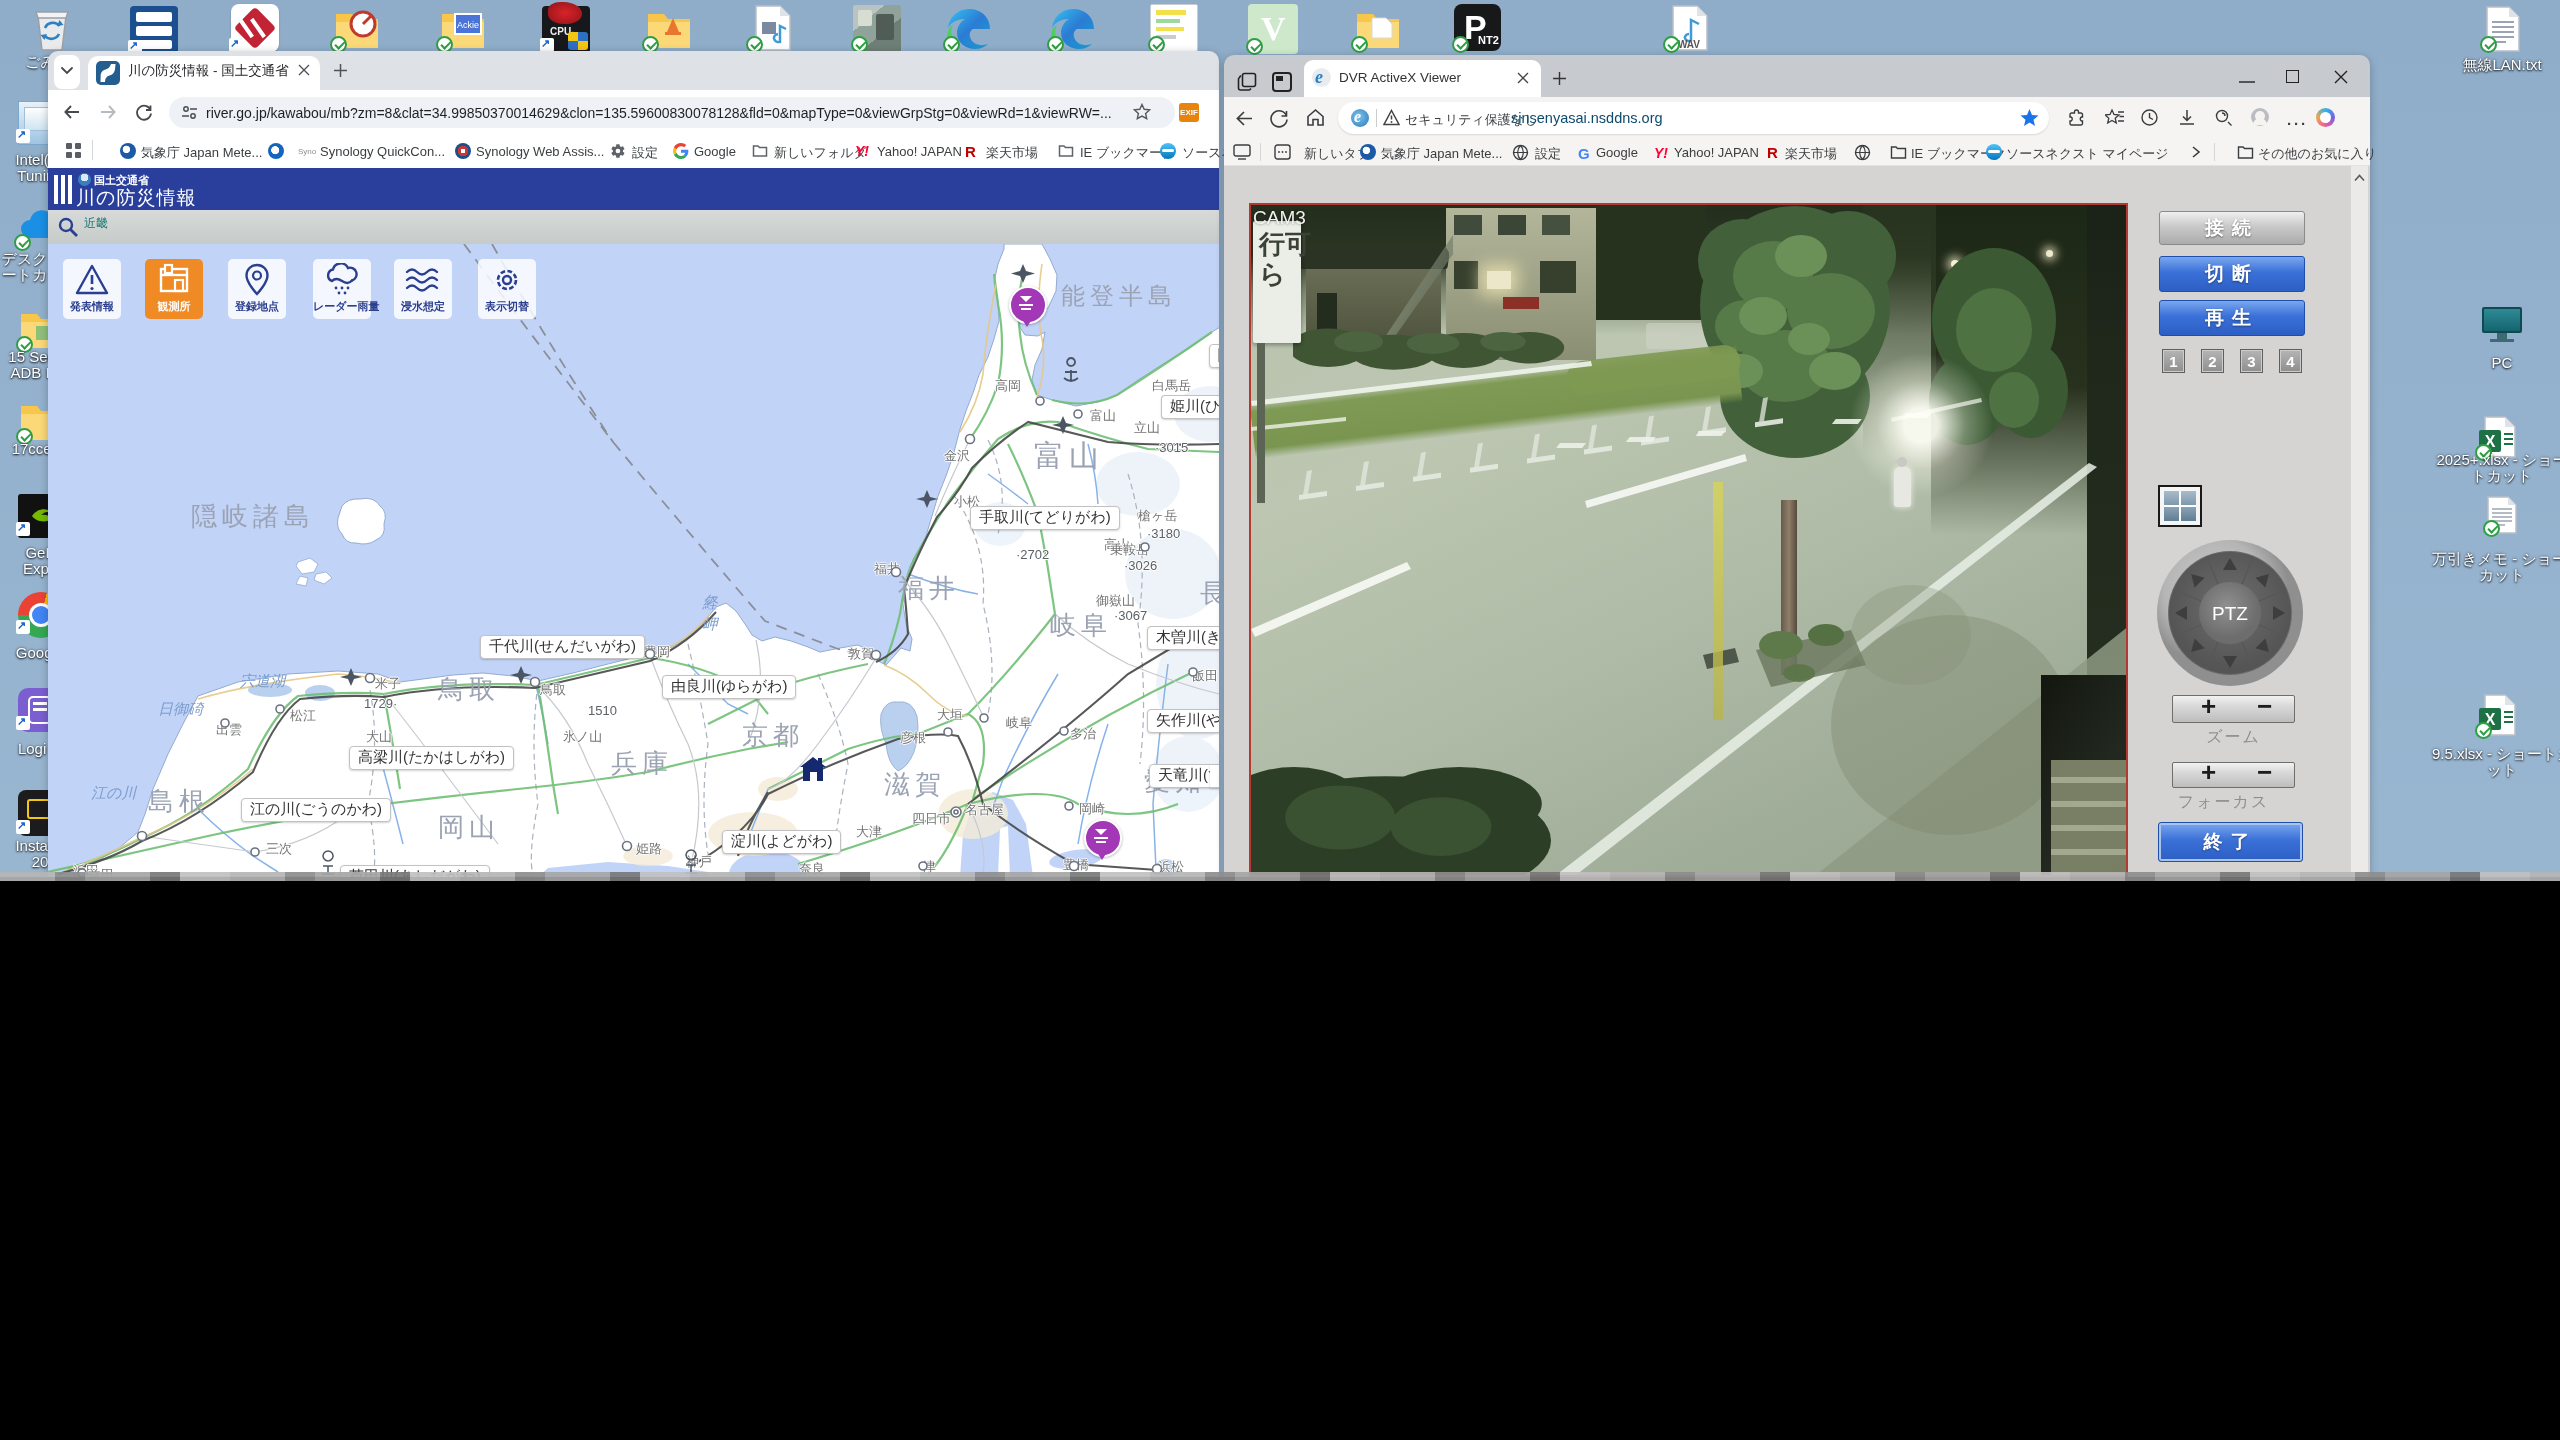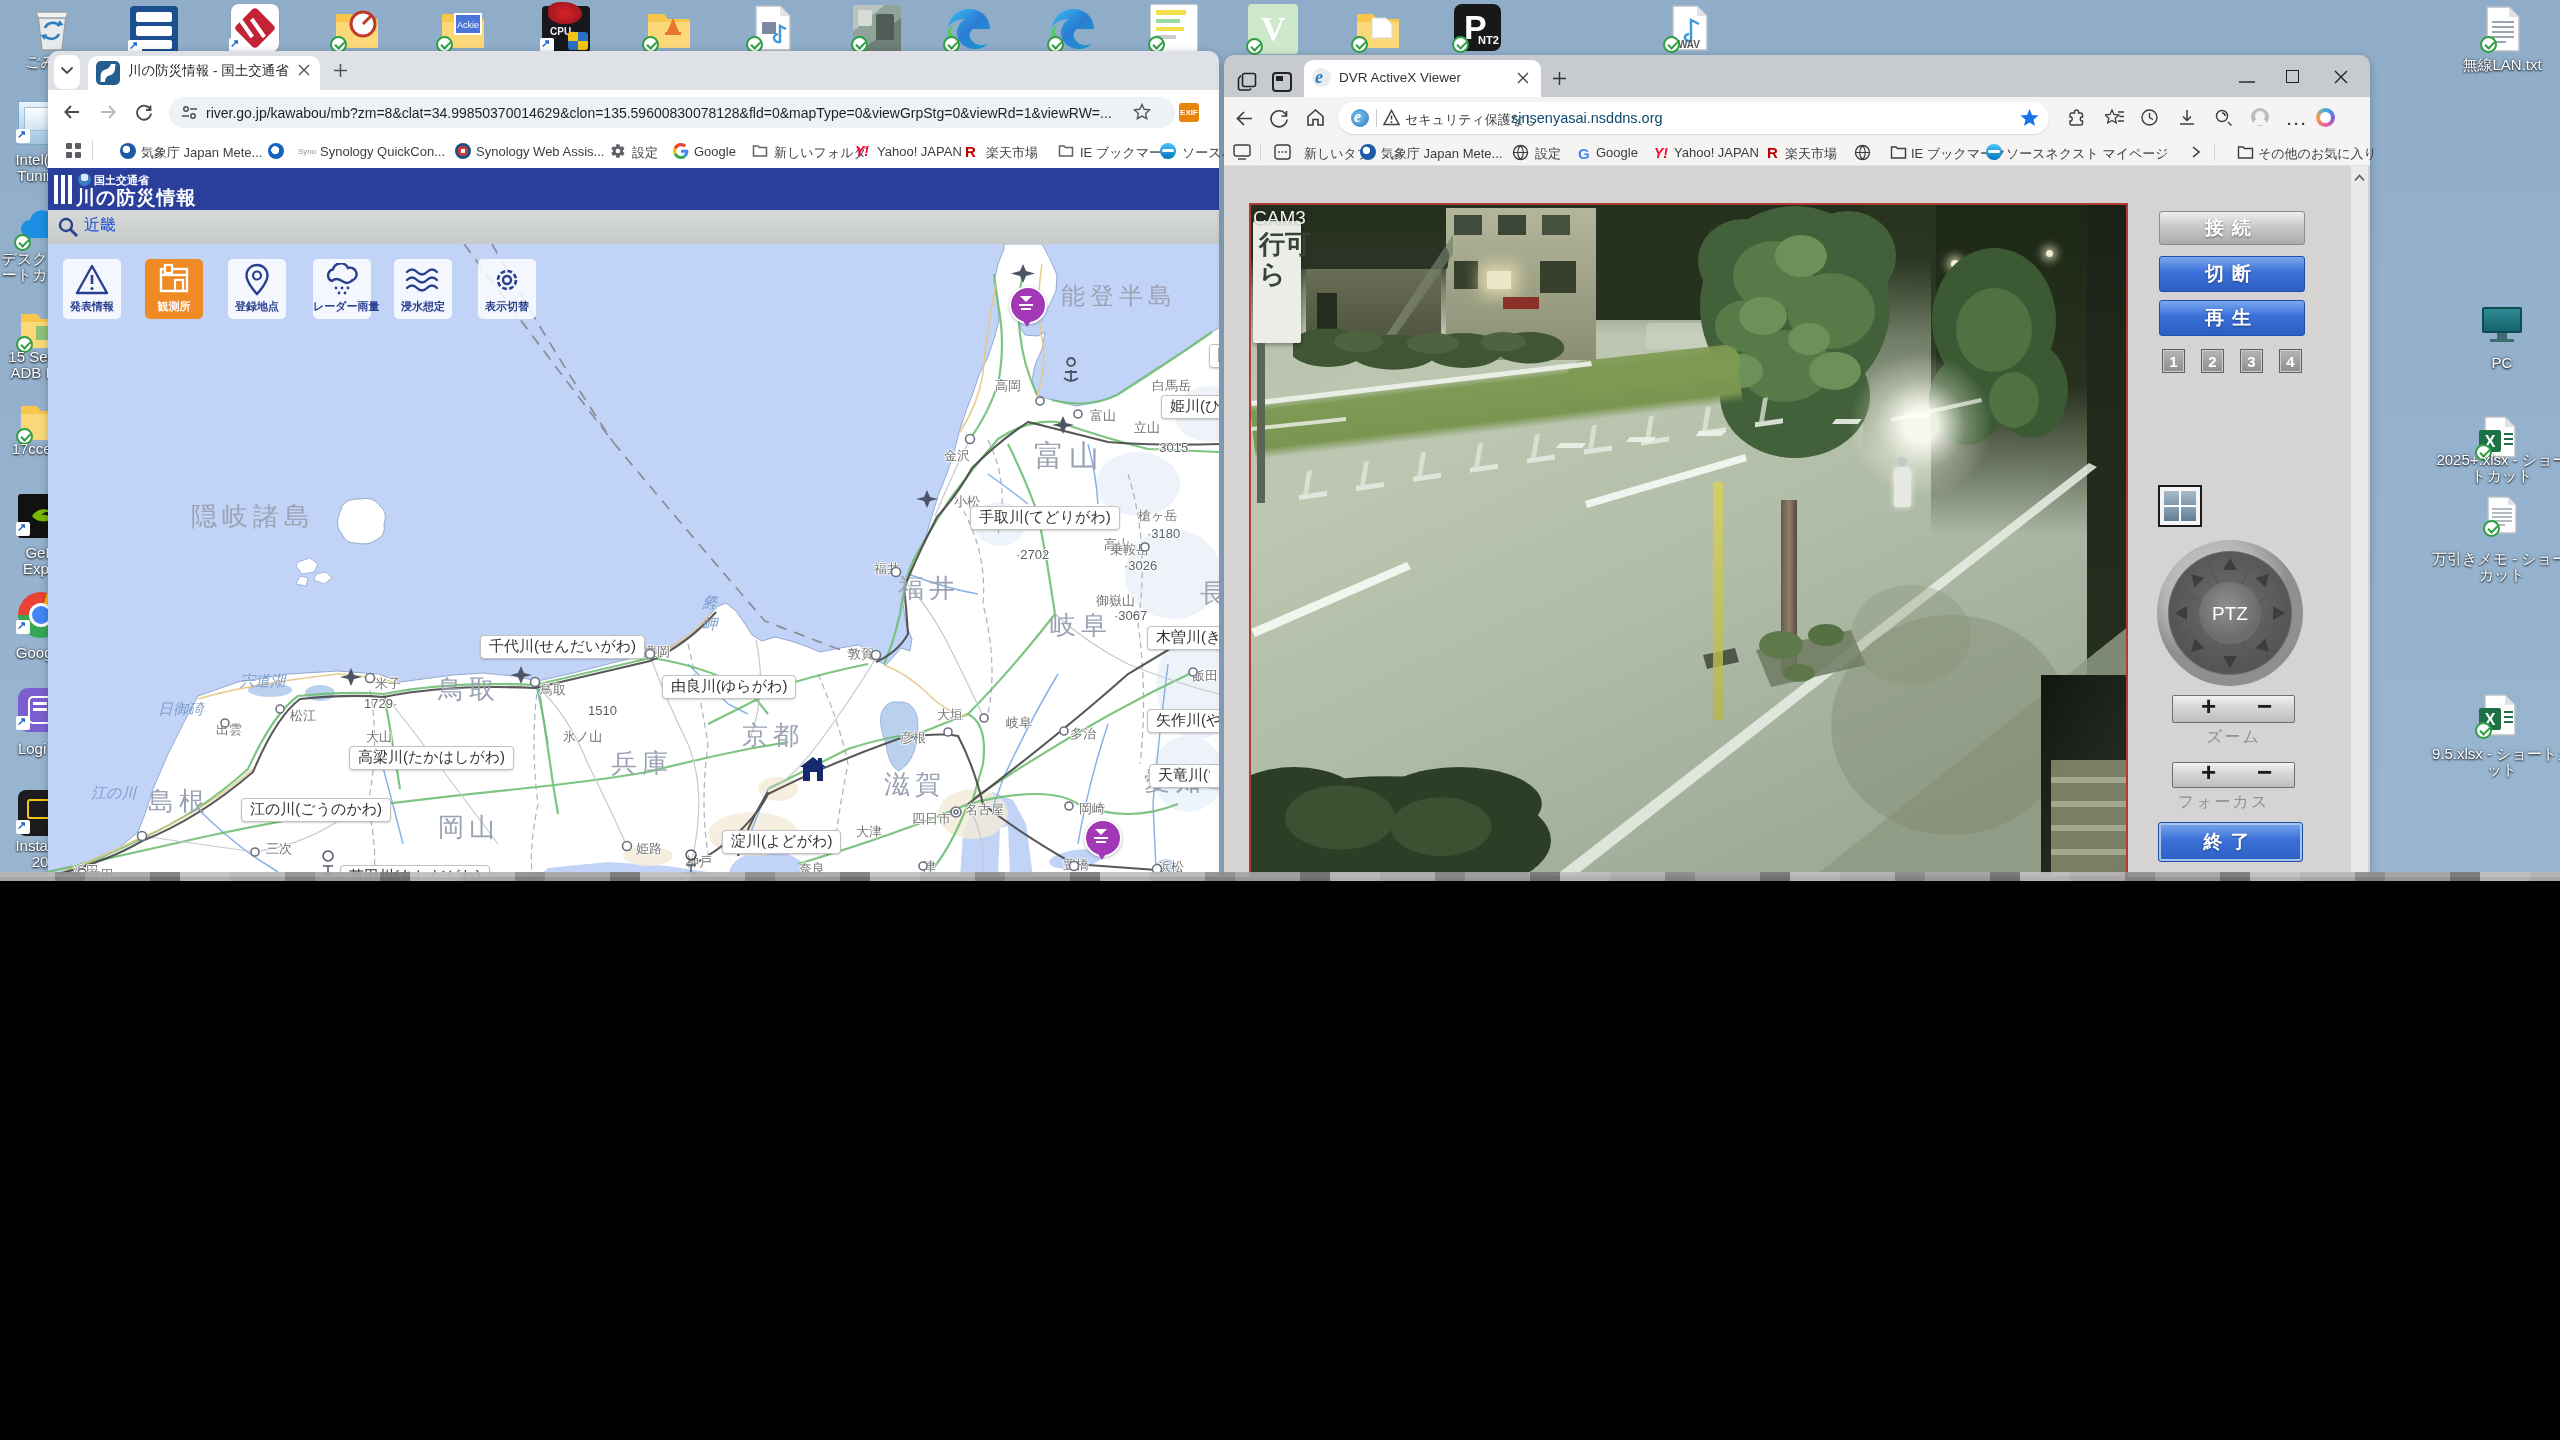--- a/index.html
+++ b/index.html
@@ -311,27 +311,27 @@
   <div class="abs" style="left:1112px;top:92px;width:16px;height:16px;border-radius:50%;background:linear-gradient(#4fc3f7,#0277bd)"></div>
   <div class="abs" style="left:1114px;top:98px;width:12px;height:3px;background:#fff;border-radius:2px"></div>
   <div class="abs bmt" style="left:1134px">ソースネク</div>
 
   <div class="abs" style="left:0;top:117px;width:1171px;height:42px;background:#2a3f9c"></div>
   <div class="abs" style="left:6px;top:124px;width:4px;height:29px;background:#fff"></div>
   <div class="abs" style="left:13px;top:124px;width:4px;height:29px;background:#fff"></div>
   <div class="abs" style="left:20px;top:124px;width:4px;height:29px;background:#fff"></div>
   <div class="abs" style="left:30px;top:122px;width:13px;height:13px;border-radius:50%;background:radial-gradient(circle at 50% 35%,#dce8f5 0 35%,#3a7ec2 36% 100%)"></div>
   <div class="abs" style="left:46px;top:122px;color:#fff;font-size:11px;font-weight:bold">国土交通省</div>
-  <div class="abs" style="left:28px;top:134px;color:#fff;font-size:19px;font-weight:bold;letter-spacing:1px">川の防災情報</div>
+  <div class="abs" style="left:28px;top:134px;color:#fff;font-size:19px;font-weight:normal;letter-spacing:1px">川の防災情報</div>
   <div class="abs" style="left:0;top:159px;width:1171px;height:34px;background:linear-gradient(#d7dad8,#c6cac8)"></div>
   <svg class="abs" style="left:9px;top:165px" width="22" height="22" viewBox="0 0 22 22">
         <circle cx="9" cy="9" r="6" fill="none" stroke="#2a3f8f" stroke-width="2.4"></circle>
         <path d="M13.5 13.5 L20 20" stroke="#2a3f8f" stroke-width="2.8"></path>
       </svg>
-  <div class="abs" style="left:36px;top:164px;color:#1d4ed8;font-size:16px">近畿</div>
+  <div class="abs" style="left:36px;top:164px;color:#0f766e;font-size:12px">近畿</div>
   <div class="abs" style="left:0;top:193px;width:1171px;height:633px;overflow:hidden" id="mapbox">
   <svg width="1171" height="633" viewBox="0 0 1171 633" style="position:absolute;left:0;top:0">
     <rect width="1171" height="633" fill="#c2d3f8"></rect>
     <path d="M10,633 L40,622 70,605 90,588 97,570 105,545 120,510 135,480 150,452 190,438 240,430 290,427 330,430 352,438 375,435 405,431 435,429 465,432 490,437 525,429 560,420 580,415 602,410 624,403 642,393 657,377 668,363 678,359 688,367 697,380 704,391 714,397 727,393 743,397 760,403 772,408 792,404 810,401 822,407 830,417 838,421 847,411 853,404 862,407 864,395 858,380 855,360 856,340 862,322 870,308 878,292 884,272 890,252 898,232 905,212 912,185 918,167 925,149 931,131 940,113 946,95 951,77 950,57 946,38 950,20 956,5 956,0 L994,0 L1002,15 1009,31 1008,47 1000,64 990,70 977,71 971,82 977,91 990,92 997,88 994,105 987,121 984,136 989,151 1004,156 1028,162 1050,158 1069,151 1090,136 1115,120 1140,105 1164,88 1177,80 L1177,633 Z" fill="#ffffff" stroke="#93abd0" stroke-width="1"></path>
     <path d="M294,262 Q300,254 312,255 Q326,252 332,262 Q340,268 336,280 Q338,292 328,296 Q320,302 308,299 Q298,300 294,290 Q288,284 290,274 Z" fill="#fff" stroke="#93abd0" stroke-width="1"></path>
     <path d="M250,318 l12,-4 8,6 -4,8 -12,2 -6,-8 Z M268,330 l10,-2 6,6 -8,6 -10,-4 Z M252,332 l8,2 -2,8 -10,-2 Z" fill="#fff" stroke="#93abd0" stroke-width="0.8"></path>
 
     <path d="M912,633 L915,590 925,560 945,548 965,556 978,580 985,633 Z" fill="#c2d3f8"></path>
           <path d="M952,584 L960,582 962,633 950,633 Z" fill="#fff"></path>
     <ellipse cx="1028" cy="615" rx="27" ry="9" fill="#c2d3f8" transform="rotate(-8 1028 615)"></ellipse>

